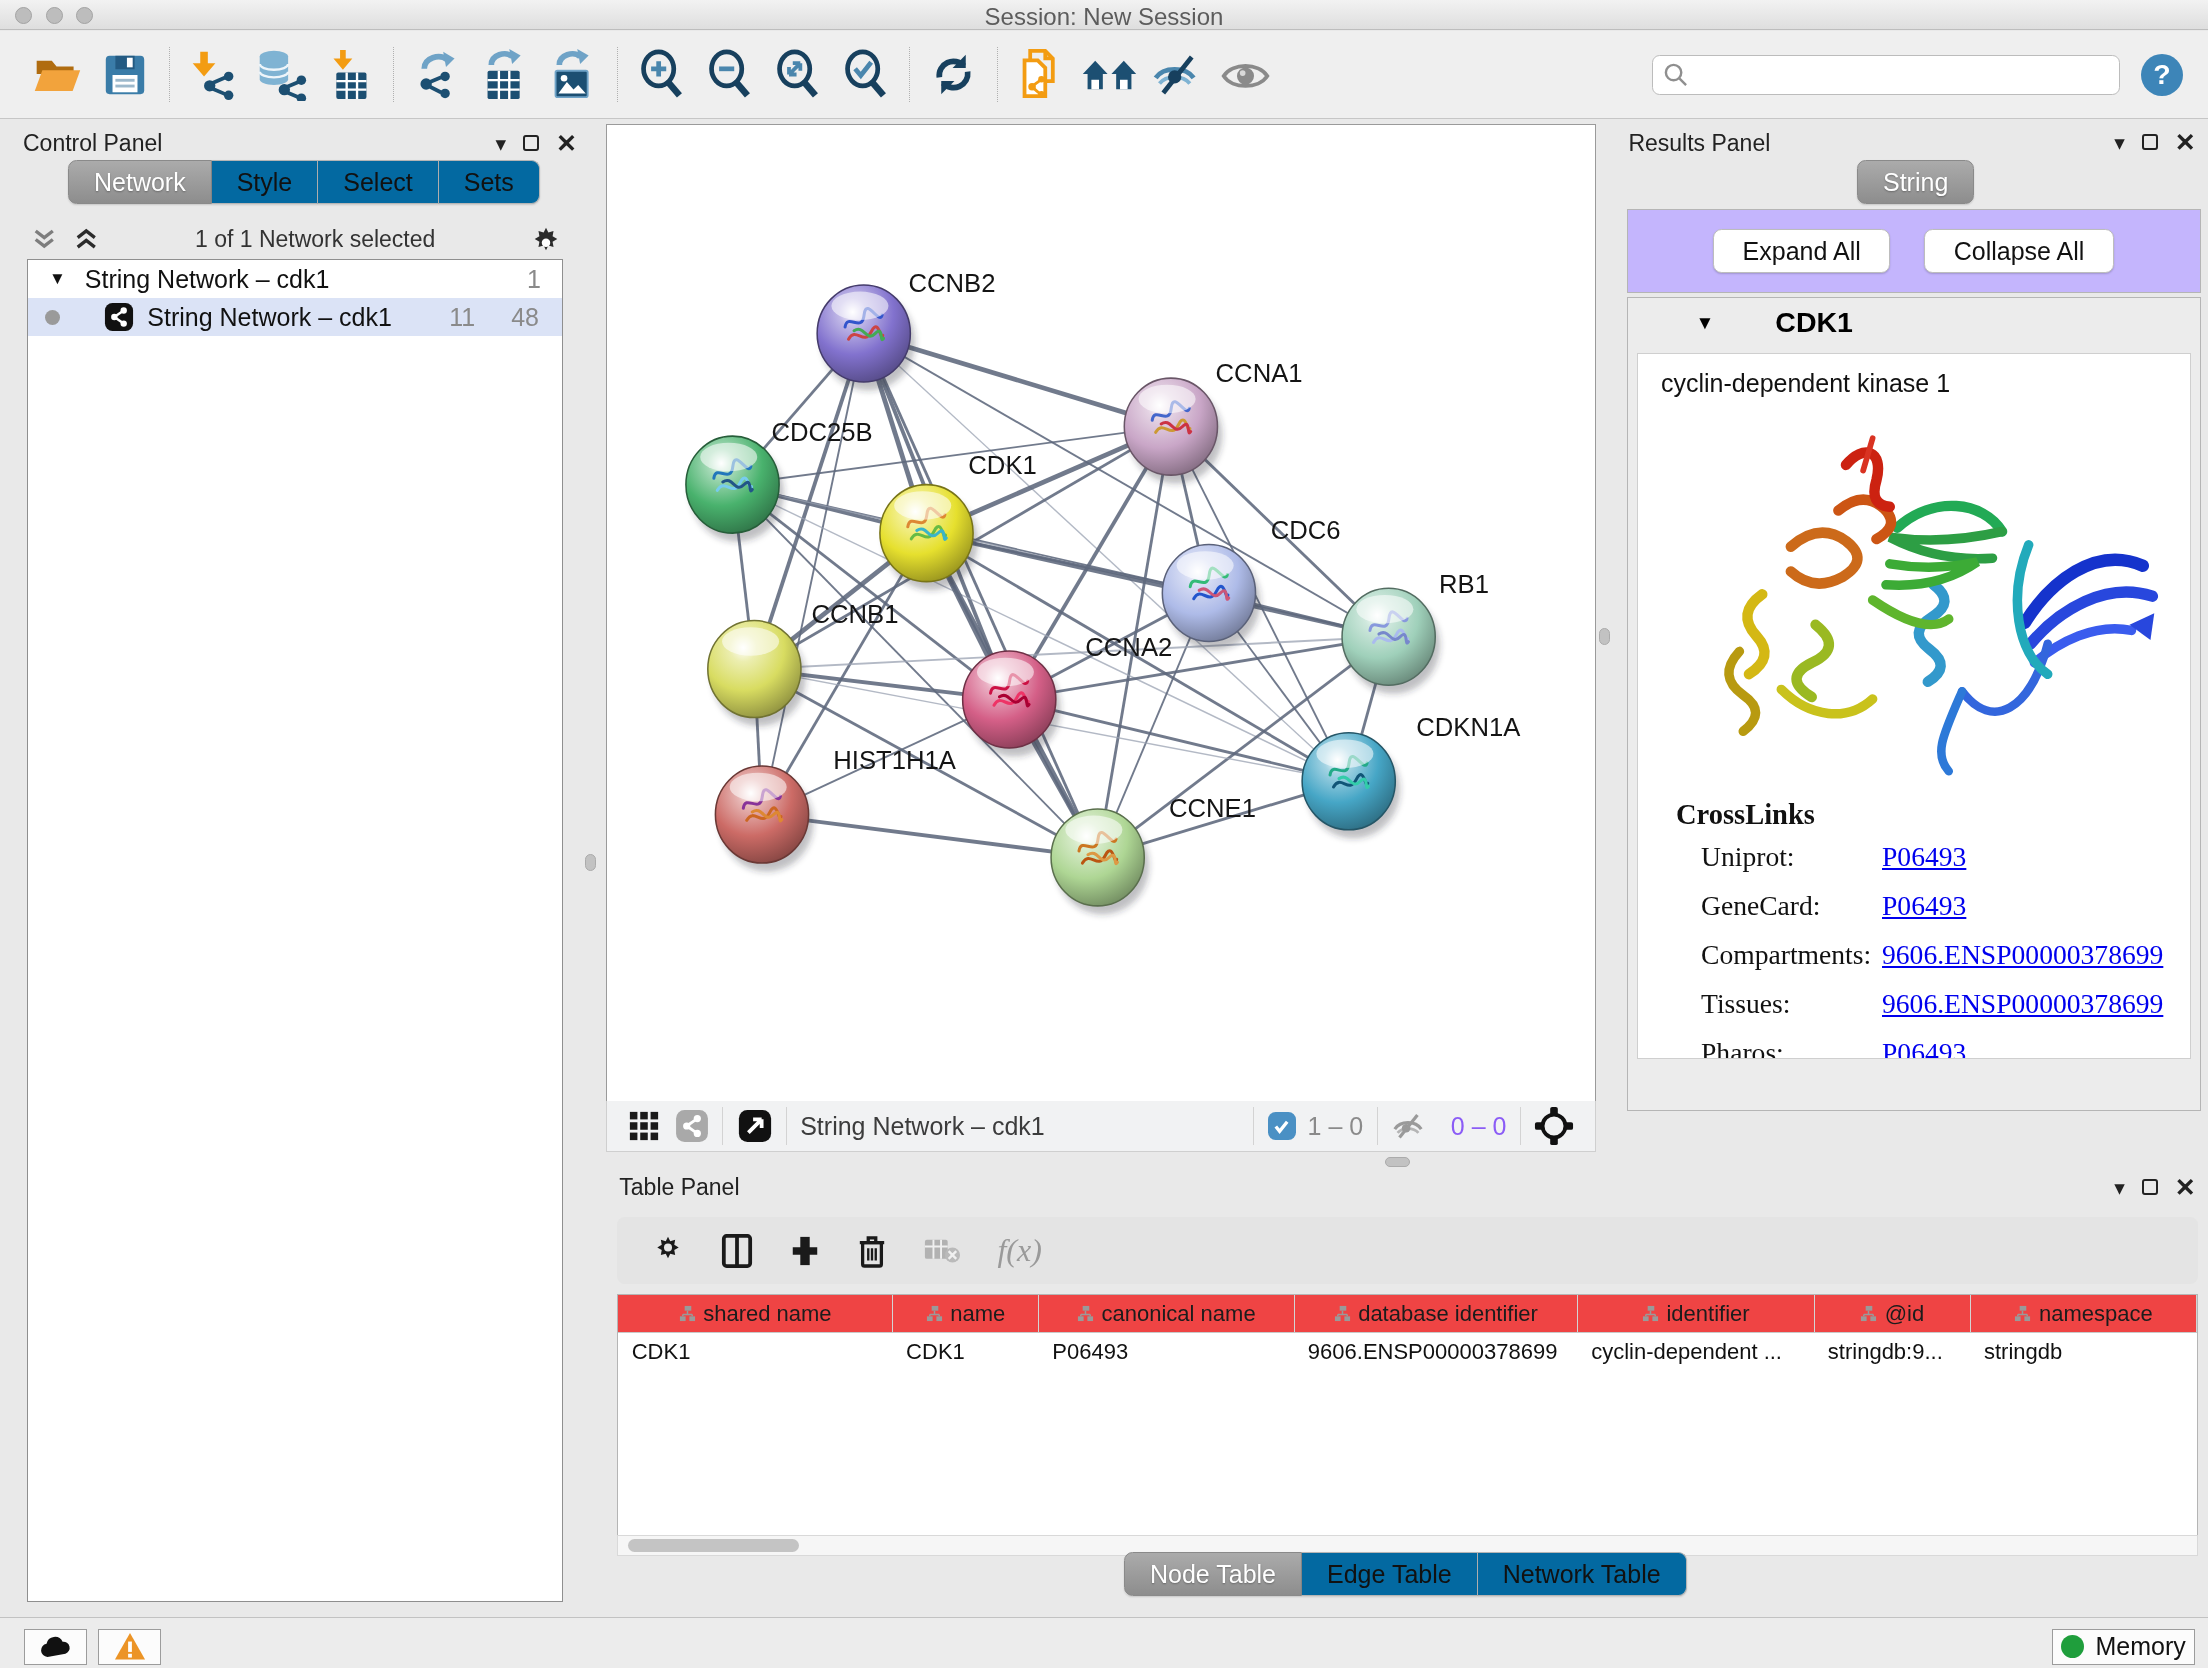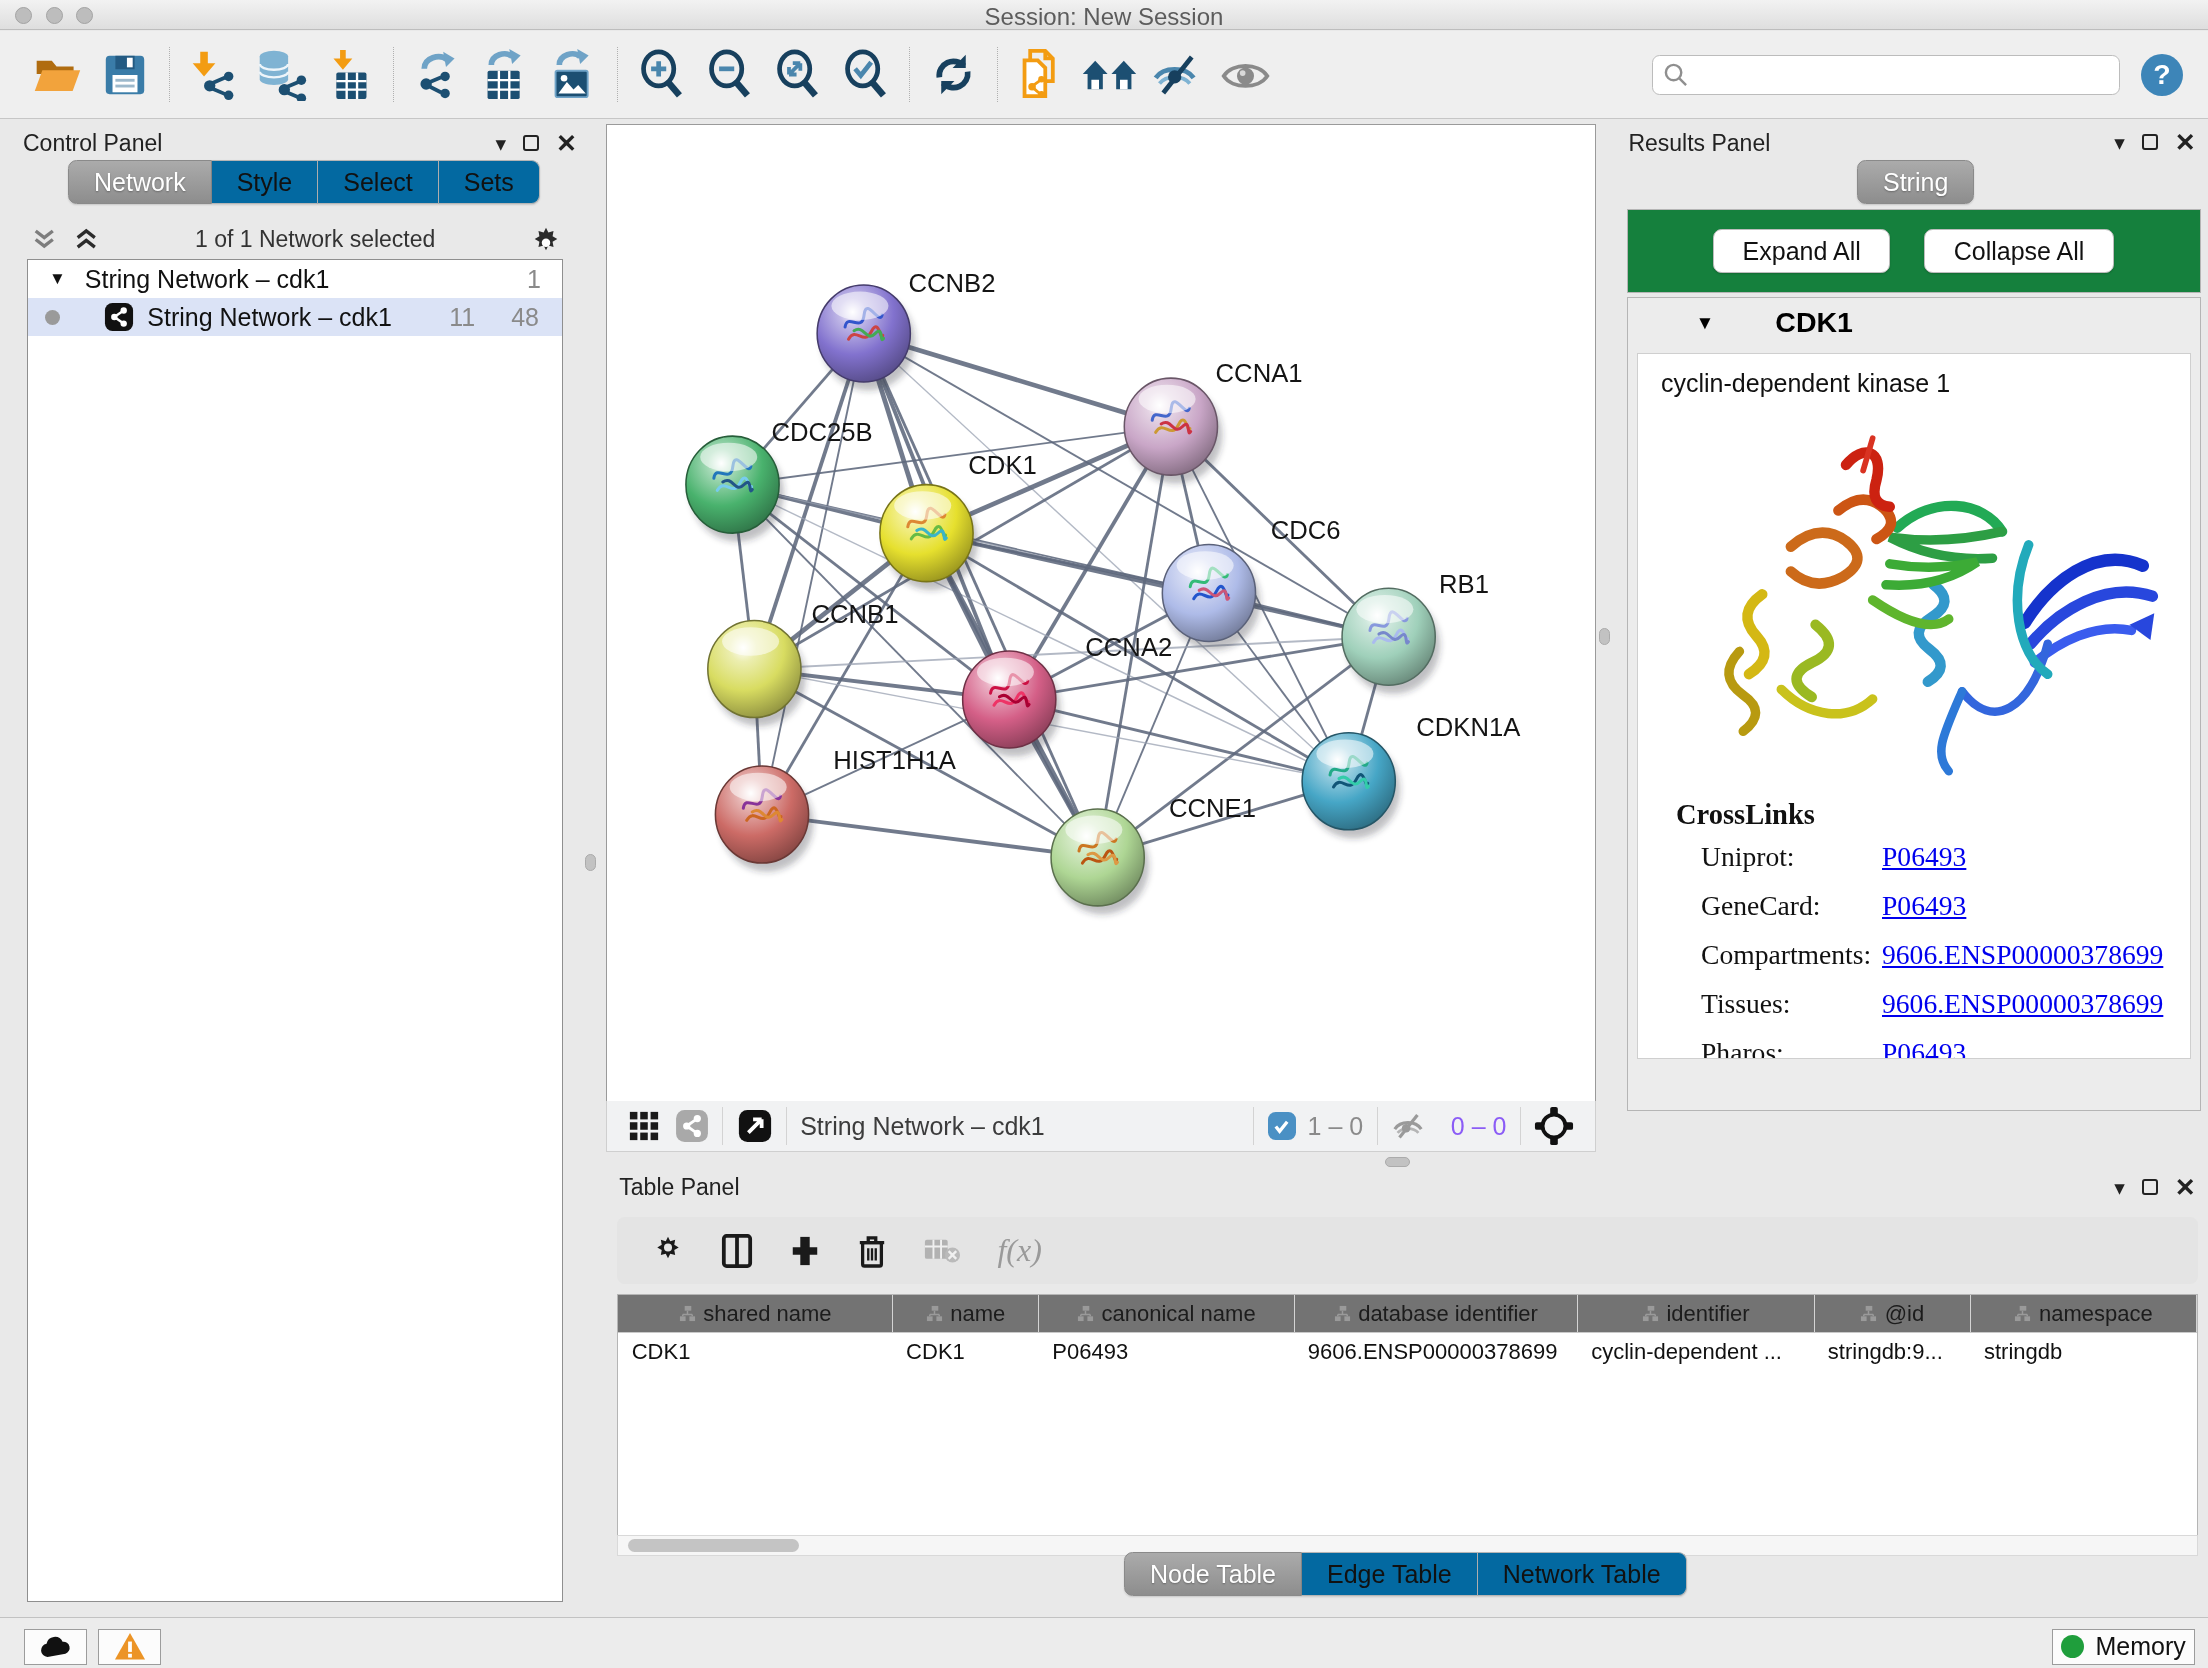--- a/index.html
+++ b/index.html
@@ -58,40 +58,40 @@
     border:1px solid #cfcfcf; border-top:none; display:flex; align-items:center; font-size:25px; color:#3c3c3c; }
   .nt-sep { width:0; height:38px; border-left:1px solid #d3d3d3; margin:0 13.3px; }
   .nt-icon { display:flex; align-items:center; justify-content:center; }
   .chip { border-radius:7.6px; display:flex; align-items:center; justify-content:center; }
   .splitter-dot { position:absolute; background:#c2c2c2; border-radius:7.6px; border:1px solid #ababab; }
 
   
   .results-panel { position:absolute; left:1617px; top:120px; width:592px; height:1033px; }
   .rp-header { position:absolute; left:11.4px; top:9.5px; right:13.3px; display:flex; justify-content:space-between; align-items:flex-start; }
   .rp-tab { position:absolute; left:240px; top:40px; }
-  .rp-box1 { position:absolute; left:9.5px; top:89px; width:574px; height:84px; background:#15803d; border:1px solid #b5b5b5;
+  .rp-box1 { position:absolute; left:9.5px; top:89px; width:574px; height:84px; background:#c4b5fd; border:1px solid #b5b5b5;
     display:flex; align-items:center; justify-content:center; gap:34px; }
   .rp-btn { background:#fff; border:1px solid #bdbdbd; border-radius:8.6px; height:44px; padding:0 28.5px;
     font-size:25px; color:#111; box-shadow:0 1px 1.9px rgba(0,0,0,.18); display:flex; align-items:center; }
   .rp-box2 { position:absolute; left:9.5px; top:177px; width:574px; height:814px; background:#ececec; border:1px solid #b5b5b5; }
   .rp-sec-head { height:49px; display:flex; align-items:center; }
   .rp-inner { position:absolute; left:9.5px; top:55px; width:554px; height:706px; background:#fff; border:1px solid #cfcfcf; overflow:hidden; }
   .rp-desc { font-size:25px; color:#111; padding:15px 0 0 23px; }
   .cl-head { font-family:"Liberation Serif",serif; font-weight:bold; font-size:28.5px; color:#111; margin:3.8px 0 9.5px 38px; }
   .cl-row { display:flex; margin:0 0 17px 63px; font-family:"Liberation Serif",serif; font-size:27.6px; }
   .cl-label { width:181px; color:#111; }
   .cl-value { color:#0000EE; text-decoration:underline; }
 
   
   .table-panel { position:absolute; left:606px; top:1168px; width:1603px; height:449px; }
   .tp-header { position:absolute; left:13.3px; top:5.7px; right:13.3px; display:flex; justify-content:space-between; align-items:center; }
   .tp-toolbar { position:absolute; left:11.4px; top:49px; width:1581px; height:67px; background:#e4e4e4; border-radius:7.6px;
     display:flex; align-items:center; gap:36px; padding-left:34px; }
   .tp-table { position:absolute; left:11.4px; top:126px; width:1581px; height:242px; background:#fff; border:1px solid #b5b5b5; }
-  .thead { display:flex; height:38px; background:#737373; border-bottom:1px solid #c9c9c9; }
+  .thead { display:flex; height:38px; background:#ef4444; border-bottom:1px solid #c9c9c9; }
   .th { display:flex; align-items:center; gap:7.6px; justify-content:center; font-size:22px; color:#1c1c1c;
     border-right:1px solid #d4d4d4; overflow:hidden; white-space:nowrap; }
   .trow { display:flex; height:38px; }
   .td { display:flex; align-items:center; padding-left:13.3px; font-size:22px; color:#111; overflow:hidden; white-space:nowrap; }
   .hscroll { position:absolute; left:11.4px; top:367px; width:1581px; height:21px; background:#f6f6f6; border:1px solid #d9d9d9; }
   .hscroll .thumb { position:absolute; left:9.5px; top:2.9px; width:171px; height:13.3px; background:#c4c4c4; border-radius:6.7px; }
   .tp-tabs { position:absolute; left:518px; top:384px; }
 
   
   .statusbar { position:absolute; left:0; top:1617px; width:2208px; height:51px; background:#ececec; border-top:1px solid #c2c2c2; }

